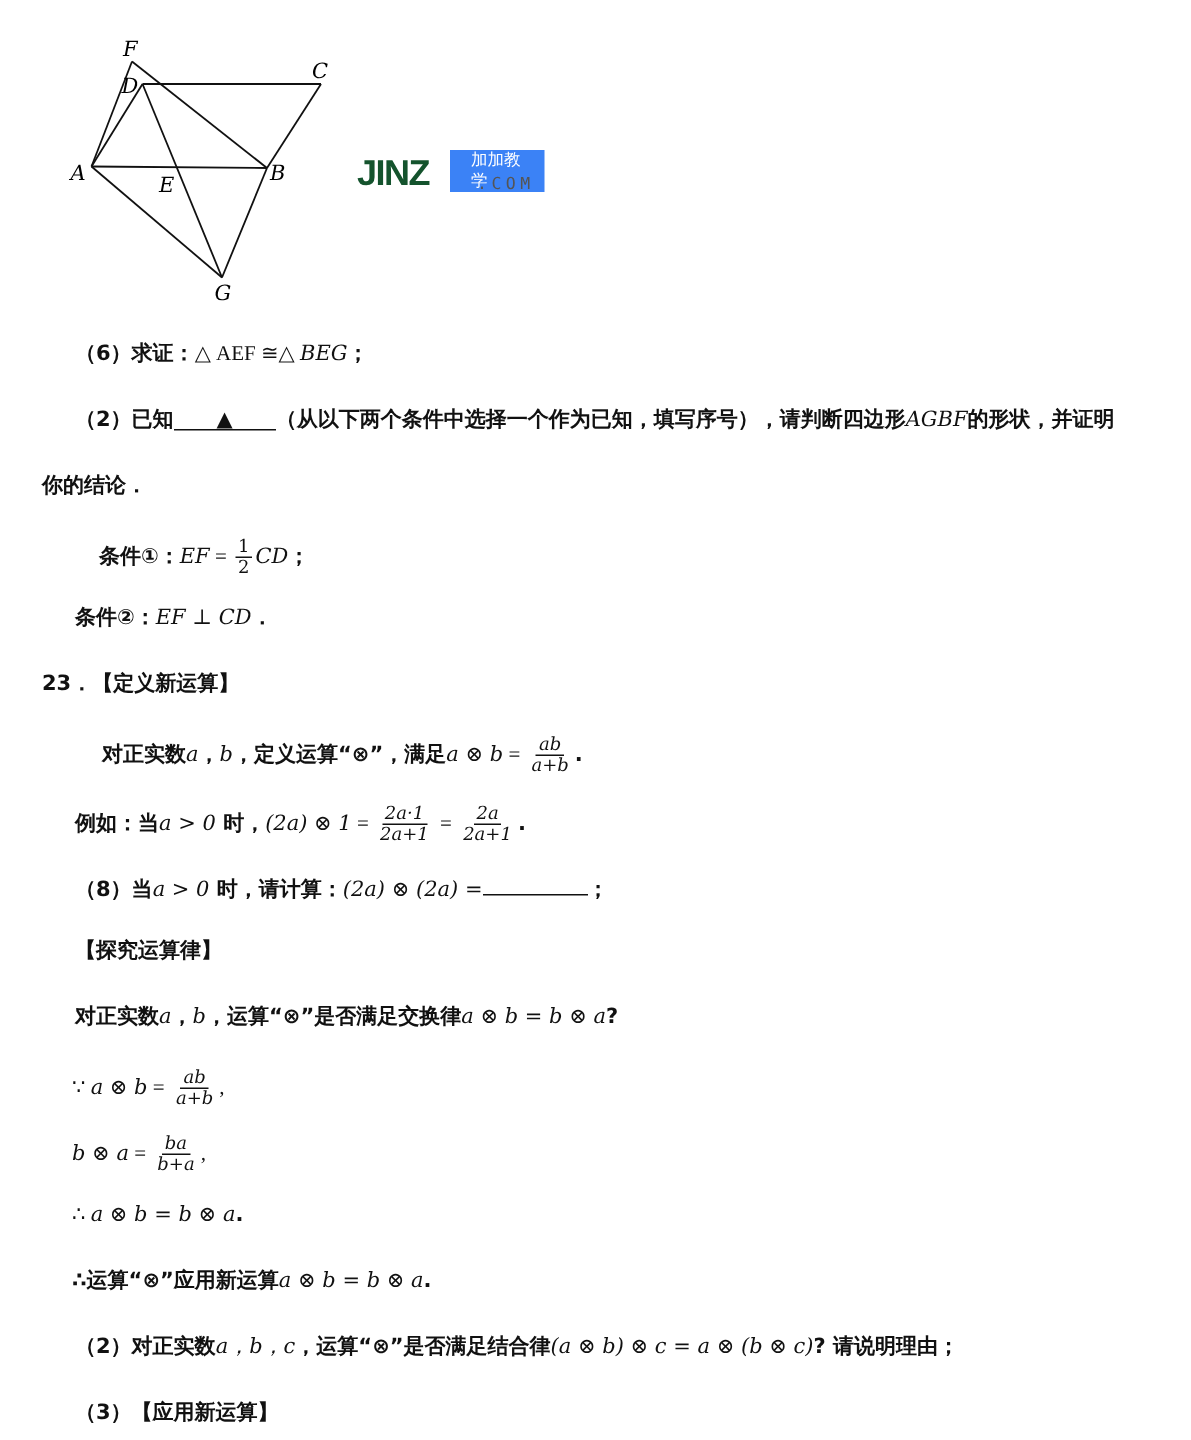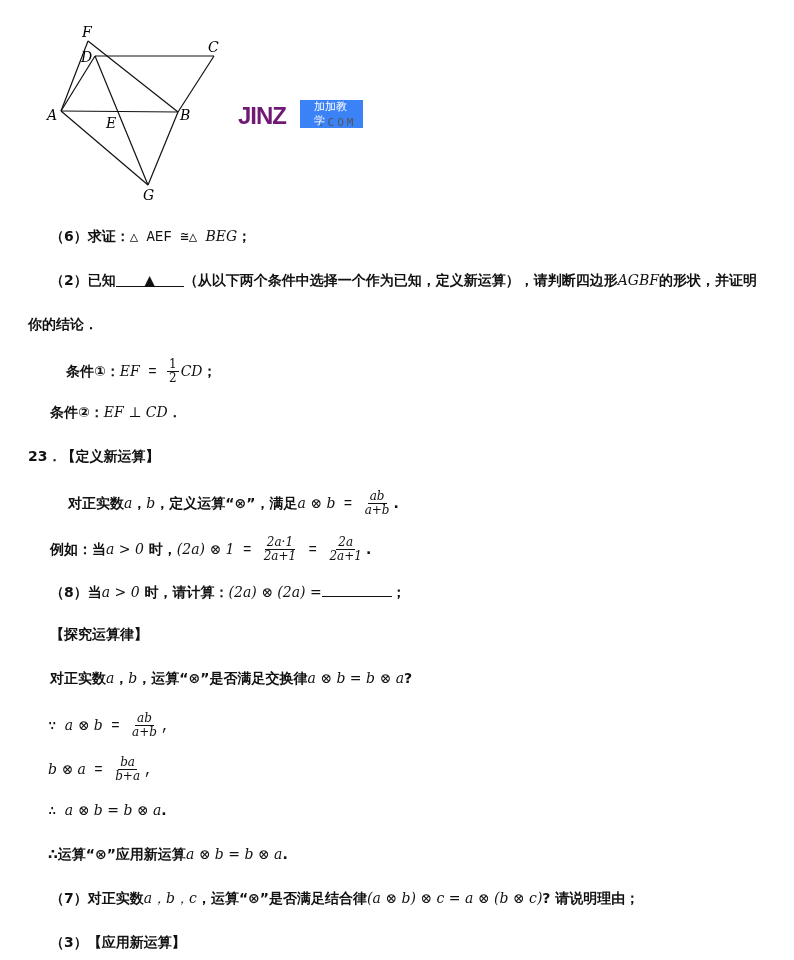--- a/index.html
+++ b/index.html
@@ -1,19 +1,19 @@
 <!DOCTYPE html>
 <html><head>
 <meta charset="utf-8">
 <style>
   html,body{margin:0;padding:0;background:#fff;}
   body{width:794px;height:960px;position:relative;overflow:hidden;font-family:"DejaVu Sans","Liberation Sans",sans-serif;color:#111;}
   .line{position:absolute;font-size:14px;font-weight:bold;white-space:nowrap;line-height:20px;}
   .m{font-family:"DejaVu Serif","Liberation Serif",serif;font-style:italic;font-weight:normal;}
-  .n{font-family:Liberation Mono, monospace;font-weight:normal;}
+  .n{font-family:Liberation Serif, serif;font-weight:normal;}
   .frac{display:inline-flex;flex-direction:column;align-items:center;vertical-align:middle;font-family:"DejaVu Serif","Liberation Serif",serif;font-weight:normal;font-size:12px;line-height:13px;margin:0 2px;}
   .frac .num{border-bottom:1px solid #111;padding:0 2px;}
   .frac .den{padding:0 2px;}
   .blank{display:inline-block;border-bottom:1px solid #111;width:68px;text-align:center;height:16px;vertical-align:baseline;}
   .blank2{display:inline-block;border-bottom:1px solid #111;width:70px;height:16px;vertical-align:baseline;}
   svg text{font-family:"DejaVu Serif","Liberation Serif",serif;font-style:italic;font-size:14px;}
   .logo{position:absolute;left:238px;top:100px;width:125px;height:30px;}
 </style>
 </head>
 <body>
@@ -33,31 +33,31 @@
   <text x="82" y="37">F</text>
   <text x="81" y="62">D</text>
   <text x="208" y="52">C</text>
   <text x="47" y="120">A</text>
   <text x="106" y="128">E</text>
   <text x="180" y="120">B</text>
   <text x="143" y="200">G</text>
 </svg>
 
 <div class="logo">
-  <span style="position:absolute;left:0;top:2px;font-size:24px;font-weight:bold;color:#701a75;letter-spacing:-1px;font-family:'Liberation Sans',sans-serif;">JINZ</span>
+  <span style="position:absolute;left:0;top:2px;font-size:24px;font-weight:bold;color:#14532d;letter-spacing:-1px;font-family:'Liberation Sans',sans-serif;">JINZ</span>
   <span style="position:absolute;left:62px;top:0;font-size:11px;background:#3b82f6;color:#fff;padding:0 14px;line-height:14px;">加加教学</span>
   <span style="position:absolute;left:80px;top:16px;font-size:11px;color:#555;letter-spacing:3px;font-family:'DejaVu Sans Mono',monospace;">.COM</span>
 </div>
 
 <div class="line" style="left:50px;top:226px">
   <span>（6）求证：</span><span class="n">△ AEF</span><span class="n"> ≅△ </span><span class="m">BEG</span><span>；</span>
 </div>
 
 <div class="line" style="left:50px;top:270px">
-  <span>（2）已知</span><span class="blank"><span>▲</span></span><span>（从以下两个条件中选择一个作为已知，定义新运算），请判断四边形</span><span class="m">AGBF</span><span>的形状，并证明</span>
+  <span>（2）已知</span><span class="blank"><span>▲</span></span><span>（从以下两个条件中选择一个作为已知，填写序号），请判断四边形</span><span class="m">AGBF</span><span>的形状，并证明</span>
 </div>
 <div class="line" style="left:28px;top:314px">你的结论．</div>
 
 <div class="line" style="left:66px;top:358px">
   <span>条件①：</span><span class="m">EF</span><span class="n"> = </span><span class="frac">
       <span class="num">1</span>
       <span class="den">2</span>
     </span><span class="m">CD</span><span>；</span>
 </div>
 <div class="line" style="left:50px;top:402px">
@@ -109,16 +109,16 @@
 
 <div class="line" style="left:48px;top:800px">
   <span class="n">∴ </span><span class="m">a ⊗ b = b ⊗ a</span><span>.</span>
 </div>
 
 <div class="line" style="left:48px;top:844px">
   <span>∴运算“⊗”应用新运算</span><span class="m">a ⊗ b = b ⊗ a</span><span>.</span>
 </div>
 
 <div class="line" style="left:50px;top:888px">
-  <span>（7）对正实数</span><span class="m">a，b，c</span><span>，运算“⊗”是否满足结合律</span><span class="m">(a ⊗ b) ⊗ c = a ⊗ (b ⊗ c)</span><span>? 请说明理由；</span>
+  <span>（2）对正实数</span><span class="m">a，b，c</span><span>，运算“⊗”是否满足结合律</span><span class="m">(a ⊗ b) ⊗ c = a ⊗ (b ⊗ c)</span><span>? 请说明理由；</span>
 </div>
 
 <div class="line" style="left:50px;top:932px">（3）【应用新运算】</div>
 
 </body></html>

